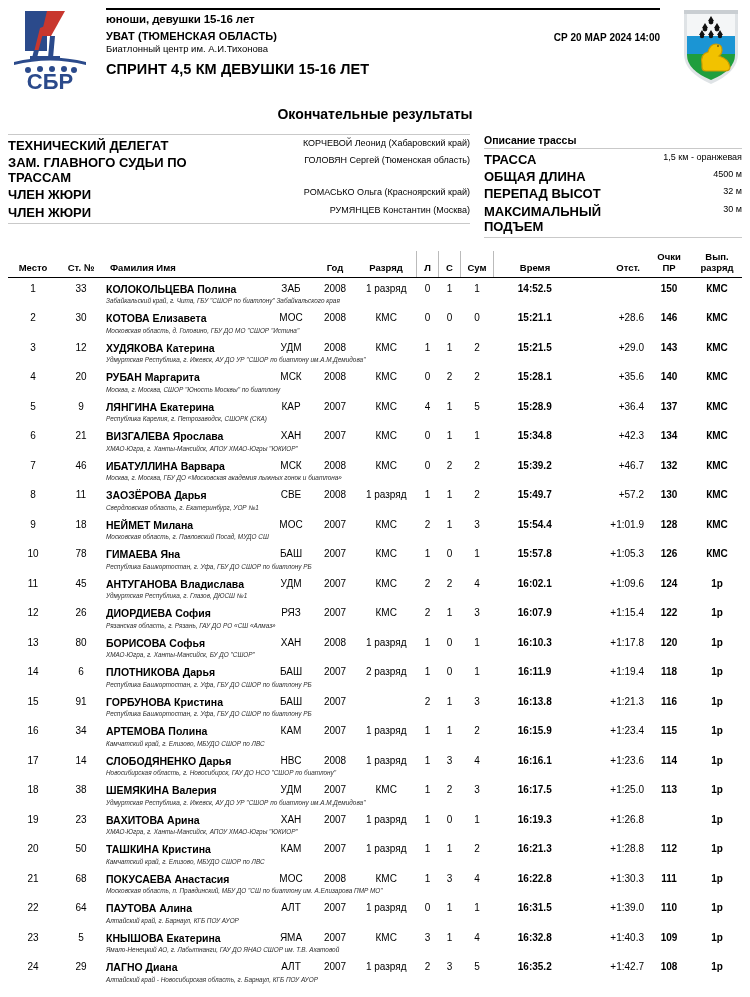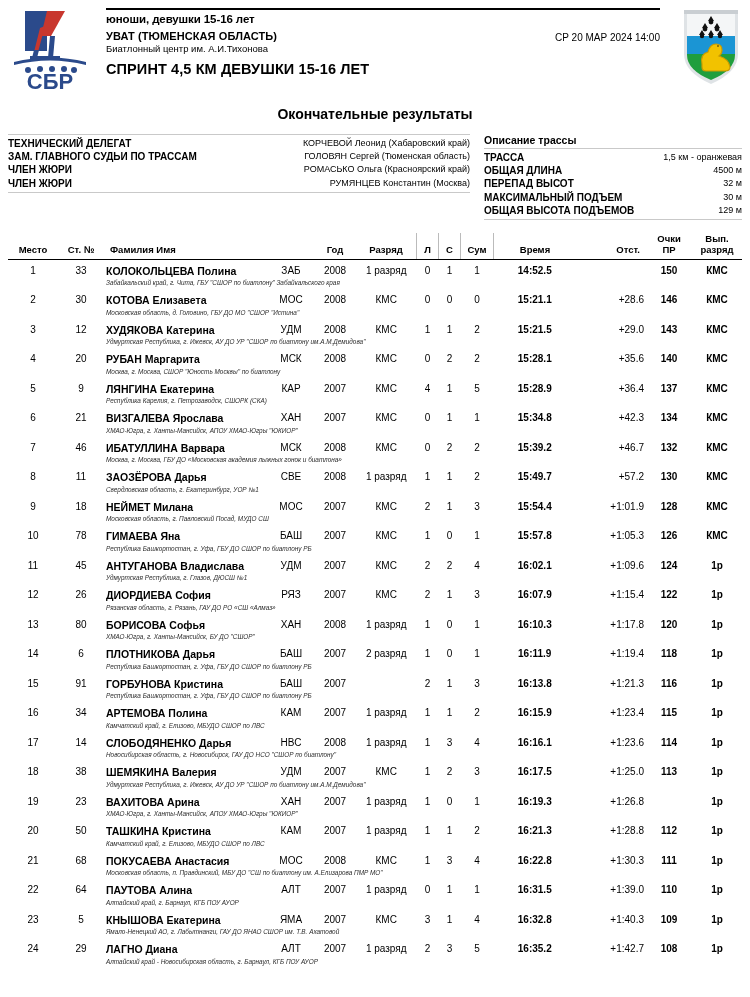--- a/index.html
+++ b/index.html
@@ -15,36 +15,36 @@
   
   .header{display:flex;align-items:flex-start;padding-top:4px;}
   .logo-box{width:92px;flex:0 0 92px;padding-top:2px;}
   .sbr-logo{width:84px;height:86px;display:block;}
   .head-mid{flex:1 1 auto;padding-left:6px;position:relative;}
   .rule-top{border-top:2px solid #000;height:0;margin:4px 0 0 0;}
   .cat-line{font-size:11.5px;font-weight:bold;padding-top:3px;letter-spacing:-0.1px;}
   .venue-row{display:flex;justify-content:space-between;align-items:flex-start;margin-top:5px;gap:48px;}
   .venue{font-size:11px;font-weight:bold;letter-spacing:.1px;}
   .venue-sub{font-size:9.5px;font-weight:normal;margin-top:1px;letter-spacing:0;}
-  .datetime{font-size:10px;font-weight:normal;padding-top:2px;white-space:nowrap;}
+  .datetime{font-size:10px;font-weight:bold;padding-top:2px;white-space:nowrap;}
   .race-title{font-size:14.5px;font-weight:bold;margin-top:7px;letter-spacing:.1px;}
   .crest-box{width:82px;flex:0 0 82px;display:flex;justify-content:flex-end;padding-top:2px;}
   .crest{width:62px;height:82px;display:block;}
 
   .doc-title{text-align:center;font-size:14px;font-weight:bold;margin-top:14px;}
 
   
   .panels{display:flex;margin-top:12px;gap:14px;}
   .panel{flex:1 1 auto;}
   .panel.jury{flex:0 0 462px;}
   .panel.course{flex:1 1 auto;}
   .panel-title{font-size:10.5px;font-weight:bold;margin-bottom:2px;}
   .panel-body{border-top:1px solid #c9c9c9;border-bottom:1px solid #c9c9c9;padding:2px 0 2px 0;}
   .panel table{width:100%;border-collapse:collapse;}
-  .panel td{font-size:10px;font-weight:bold;padding:1.1px 0;vertical-align:top;letter-spacing:0;}
+  .panel td{font-size:13px;font-weight:bold;padding:1.1px 0;vertical-align:top;letter-spacing:0;}
   .jury td.role{width:197px;text-transform:uppercase;}
   .jury td.person{font-weight:normal;font-size:9px;text-align:right;}
   .course td.k{text-transform:uppercase;}
   .course td.v{text-align:right;font-weight:normal;font-size:9px;white-space:nowrap;}
 
   
   .results{width:100%;border-collapse:collapse;margin-top:13px;table-layout:fixed;}
   .results thead th{
     font-size:9.5px;font-weight:bold;vertical-align:bottom;
     padding:0 2px 4px 2px;border-bottom:1.2px solid #000;
@@ -193,24 +193,20 @@
               <td class="v">4500 м</td>
             </tr>
             <tr>
               <td class="k">ПЕРЕПАД ВЫСОТ</td>
               <td class="v">32 м</td>
             </tr>
             <tr>
               <td class="k">МАКСИМАЛЬНЫЙ ПОДЪЕМ</td>
               <td class="v">30 м</td>
             </tr>
-            <tr>
-              <td class="k">ОБЩАЯ ВЫСОТА ПОДЪЕМОВ</td>
-              <td class="v">129 м</td>
-            </tr>
           </tbody>
         </table>
       </div>
     </div>
   </div>
 
   <table class="results">
     <thead>
       <tr>
         <th class="c-place">Место</th>

